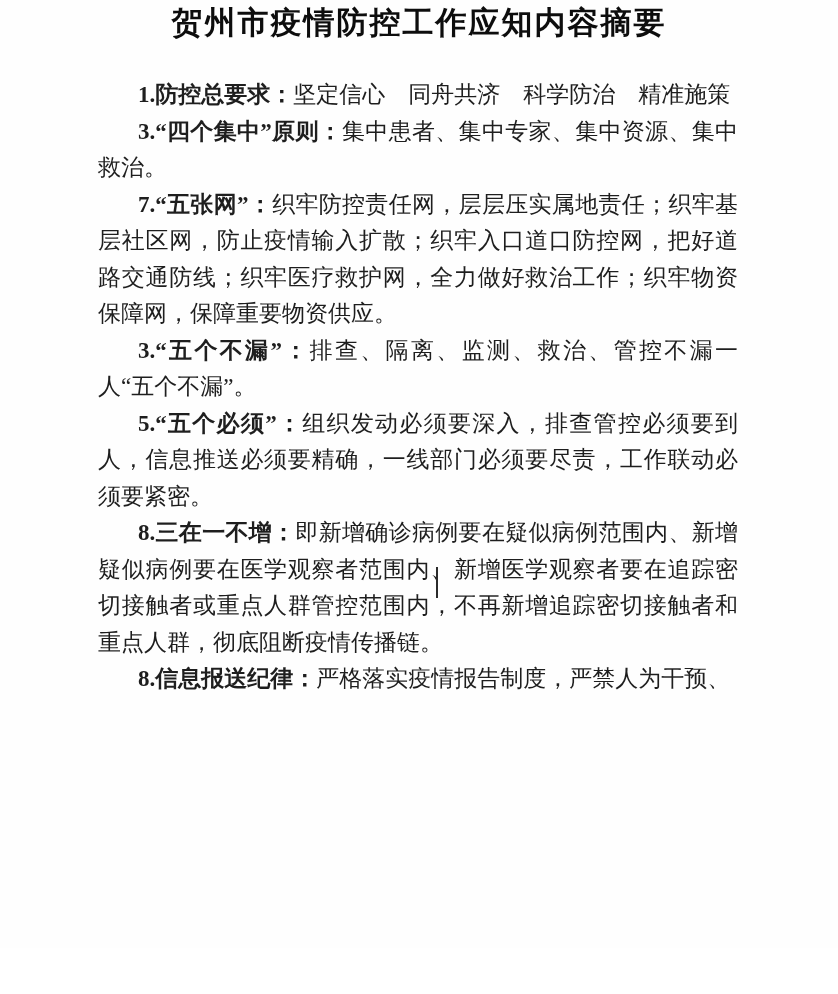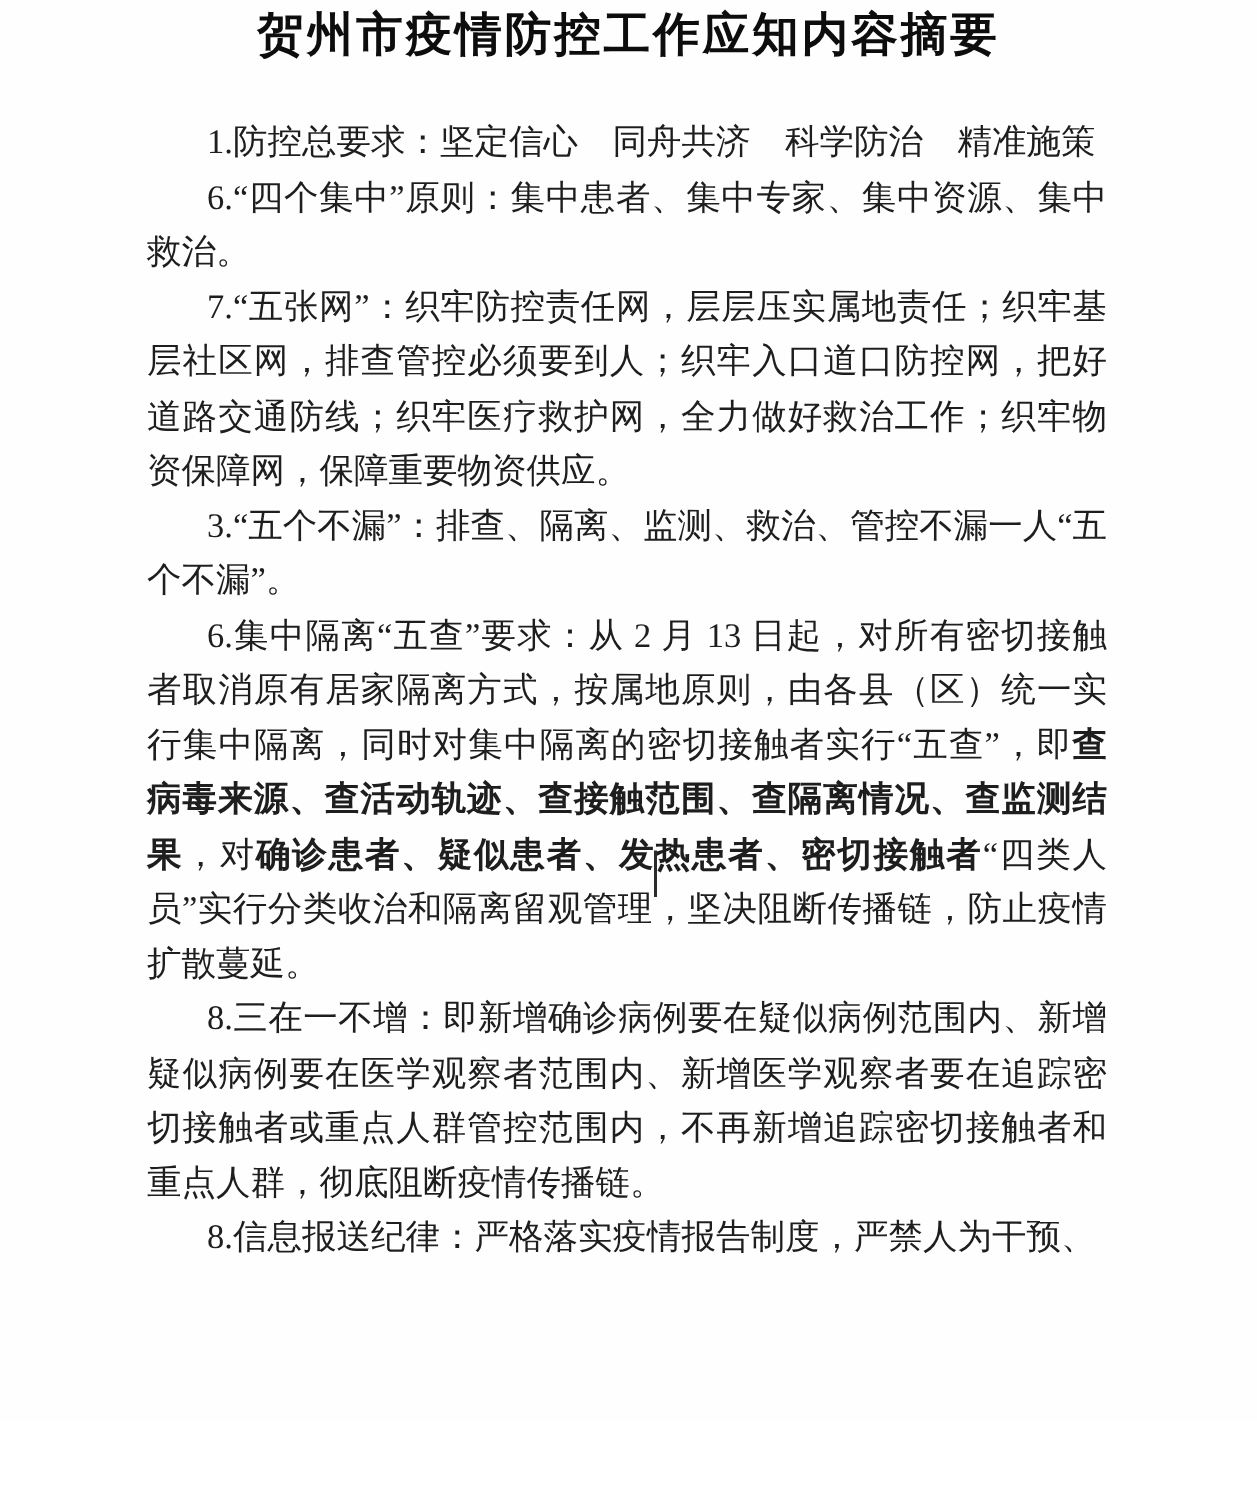--- a/index.html
+++ b/index.html
@@ -36,21 +36,21 @@
     width: 640px;
     font-size: 23px;
     line-height: 36.5px;
     text-align: justify;
   }
   .para {
     margin: 0;
     text-indent: 40px;
   }
   .para .lead {
-    font-weight: normal;
+    font-weight: bold;
   }
   .para .seg-bold {
     font-weight: bold;
   }
   .page-footer {
     position: absolute;
     left: 96px;
     top: 958px;
     font-size: 22px;
     letter-spacing: 5px;
@@ -67,24 +67,24 @@
   }
 </style>
 </head>
 <body>
 
 <div class="page">
   <h1 class="doc-title">贺州市疫情防控工作应知内容摘要</h1>
 
   <div class="doc-body" id="doc-body">
       <p class="para"><span class="lead">1.防控总要求：</span><span class="seg">坚定信心　同舟共济　科学防治　精准施策</span></p>
-      <p class="para"><span class="lead">6.“四个集中”原则：</span><span class="seg">集中患者、集中专家、集中资源、集中救治。</span></p>
-      <p class="para"><span class="lead">7.“五张网”：</span><span class="seg">织牢防控责任网，层层压实属地责任；织牢基层社区网，排查管控必须要到人；织牢入口道口防控网，把好道路交通防线；织牢医疗救护网，全力做好救治工作；织牢物资保障网，保障重要物资供应。</span></p>
+      <p class="para"><span class="lead">3.“四个集中”原则：</span><span class="seg">集中患者、集中专家、集中资源、集中救治。</span></p>
+      <p class="para"><span class="lead">7.“五张网”：</span><span class="seg">织牢防控责任网，层层压实属地责任；织牢基层社区网，防止疫情输入扩散；织牢入口道口防控网，把好道路交通防线；织牢医疗救护网，全力做好救治工作；织牢物资保障网，保障重要物资供应。</span></p>
       <p class="para"><span class="lead">3.“五个不漏”：</span><span class="seg">排查、隔离、监测、救治、管控不漏一人“五个不漏”。</span></p>
-      <p class="para"><span class="lead">6.集中隔离“五查”要求：</span><span class="seg">从 2 月 13 日起，对所有密切接触者取消原有居家隔离方式，按属地原则，由各县（区）统一实行集中隔离，同时对集中隔离的密切接触者实行“五查”，即</span><span class="seg-bold">查病毒来源、查活动轨迹、查接触范围、查隔离情况、查监测结果</span><span class="seg">，对</span><span class="seg-bold">确诊患者、疑似患者、发热患者、密切接触者</span><span class="seg">“四类人员”实行分类收治和隔离留观管理，坚决阻断传播链，防止疫情扩散蔓延。</span></p>
+      <p class="para"><span class="lead">5.“五个必须”：</span><span class="seg">组织发动必须要深入，排查管控必须要到人，信息推送必须要精确，一线部门必须要尽责，工作联动必须要紧密。</span></p>
       <p class="para"><span class="lead">8.三在一不增：</span><span class="seg">即新增确诊病例要在疑似病例范围内、新增疑似病例要在医学观察者范围内、新增医学观察者要在追踪密切接触者或重点人群管控范围内，不再新增追踪密切接触者和重点人群，彻底阻断疫情传播链。</span></p>
       <p class="para"><span class="lead">8.信息报送纪律：</span><span class="seg">严格落实疫情报告制度，严禁人为干预、</span></p>
     </div>
 
   <div class="cursor-artifact"></div>
 
   <div class="page-footer">- 2 -</div>
 </div>
 
 </body></html>

